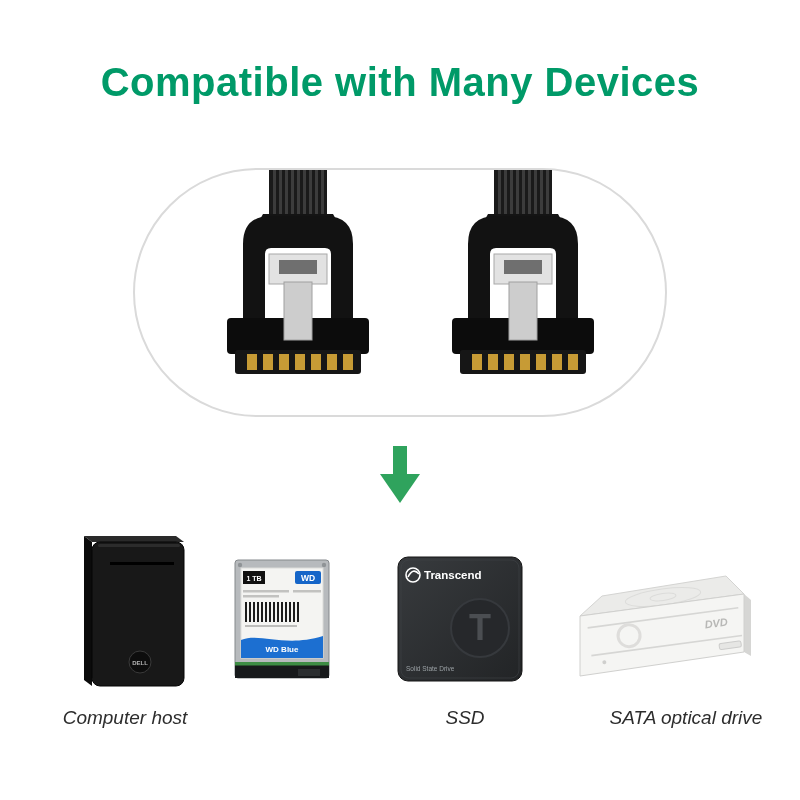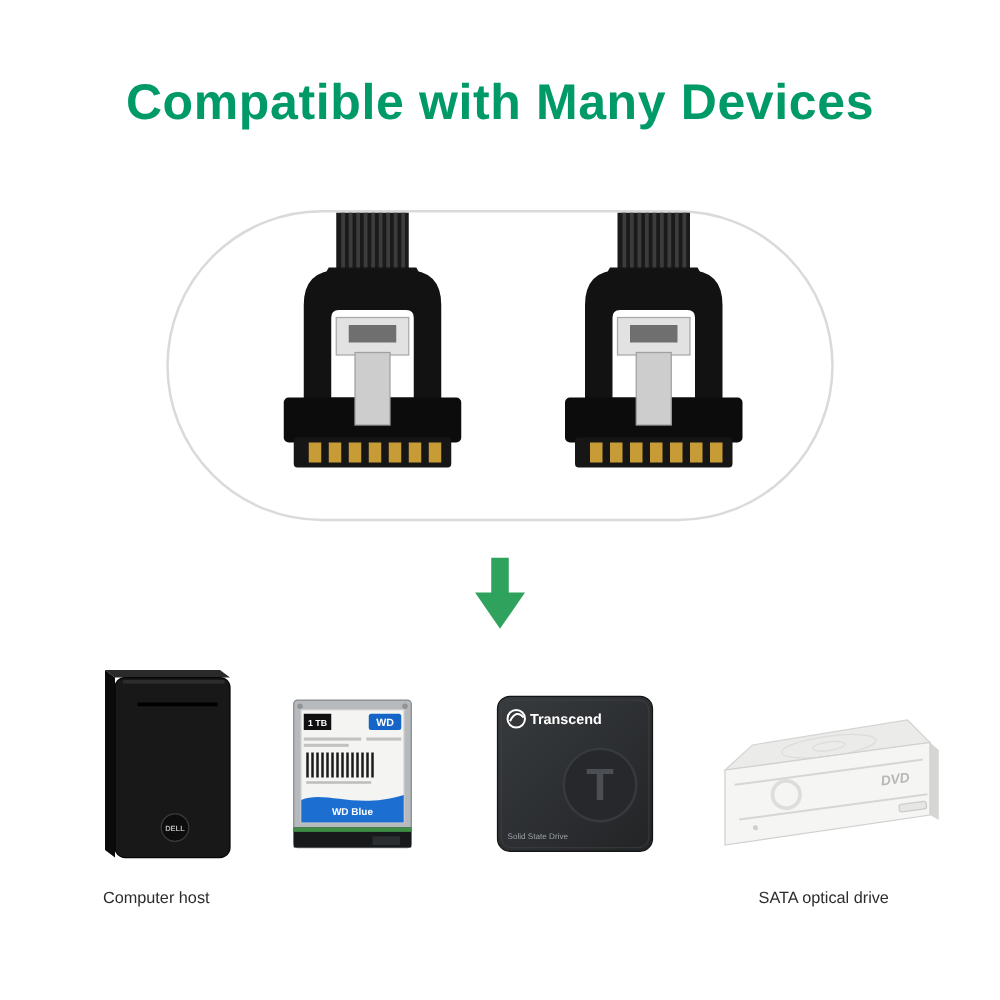--- a/index.html
+++ b/index.html
@@ -19,26 +19,26 @@
   .connector.left{left:213px;}
   .connector.right{left:438px;}
   .arrow{position:absolute;left:378px;top:446px;width:44px;height:58px;}
   .device{position:absolute;}
   .dev-dell{left:58px;top:532px;width:132px;height:160px;}
   .dev-hdd{left:232px;top:552px;width:100px;height:134px;}
   .dev-ssd{left:396px;top:554px;width:128px;height:130px;}
   .dev-dvd{left:568px;top:564px;width:192px;height:120px;}
   .dev-label{
     position:absolute;top:704px;height:28px;line-height:28px;text-align:center;
-    font-size:13px;color:#2d2d2d;
+    font-size:19px;color:#2d2d2d;font-style:italic;
   }
   .lbl-1{left:40px;width:170px;}
   .lbl-2{left:215px;width:170px;}
   .lbl-3{left:380px;width:170px;}
-  .lbl-4{left:561px;width:196px;}
+  .lbl-4{left:588px;width:196px;}
   svg text{font-family:"Liberation Sans", sans-serif;}
 </style>
 </head>
 <body>
 
 <div class="page">
 
   <div class="title">Compatible with Many Devices</div>
 
   <div class="capsule"></div>
@@ -189,15 +189,16 @@
       <rect x="18" y="64" width="152" height="1.6" fill="#d6d6d4"></rect>
       <rect x="18" y="92" width="152" height="1.6" fill="#d6d6d4"></rect>
       <circle cx="58" cy="78" r="11" fill="none" stroke="#dedddb" stroke-width="3"></circle>
       <text x="146" y="81" font-size="11" font-style="italic" font-weight="bold" fill="#b8b8b6" text-anchor="middle">DVD</text>
       <rect x="146" y="98" width="22" height="6" rx="2" fill="#e6e6e4" stroke="#cccccb"></rect>
       <circle cx="30" cy="101" r="2" fill="#cfcfcd"></circle>
     </g>
   </svg>
 
   <div class="dev-label lbl-1">Computer host</div>
+  <div class="dev-label lbl-3">SSD</div>
   <div class="dev-label lbl-4">SATA optical drive</div>
 
 </div>
 
 </body></html>

